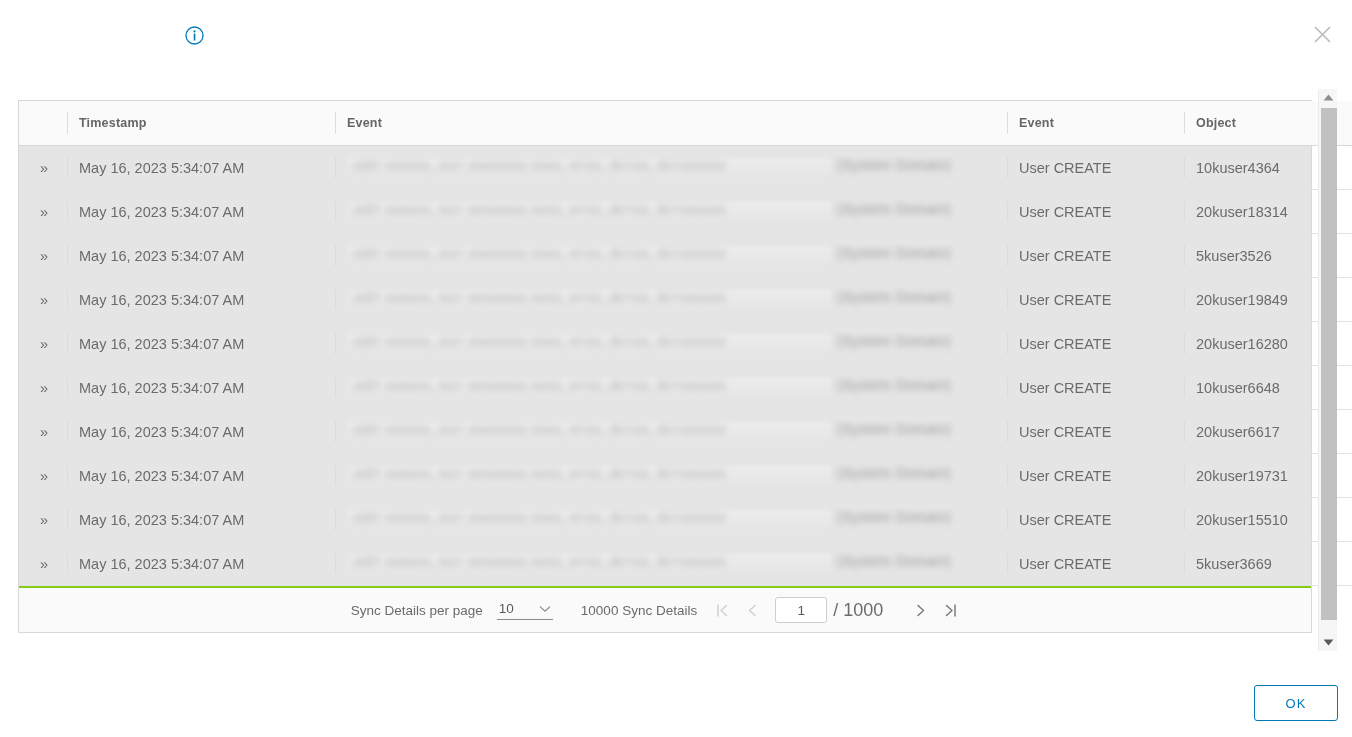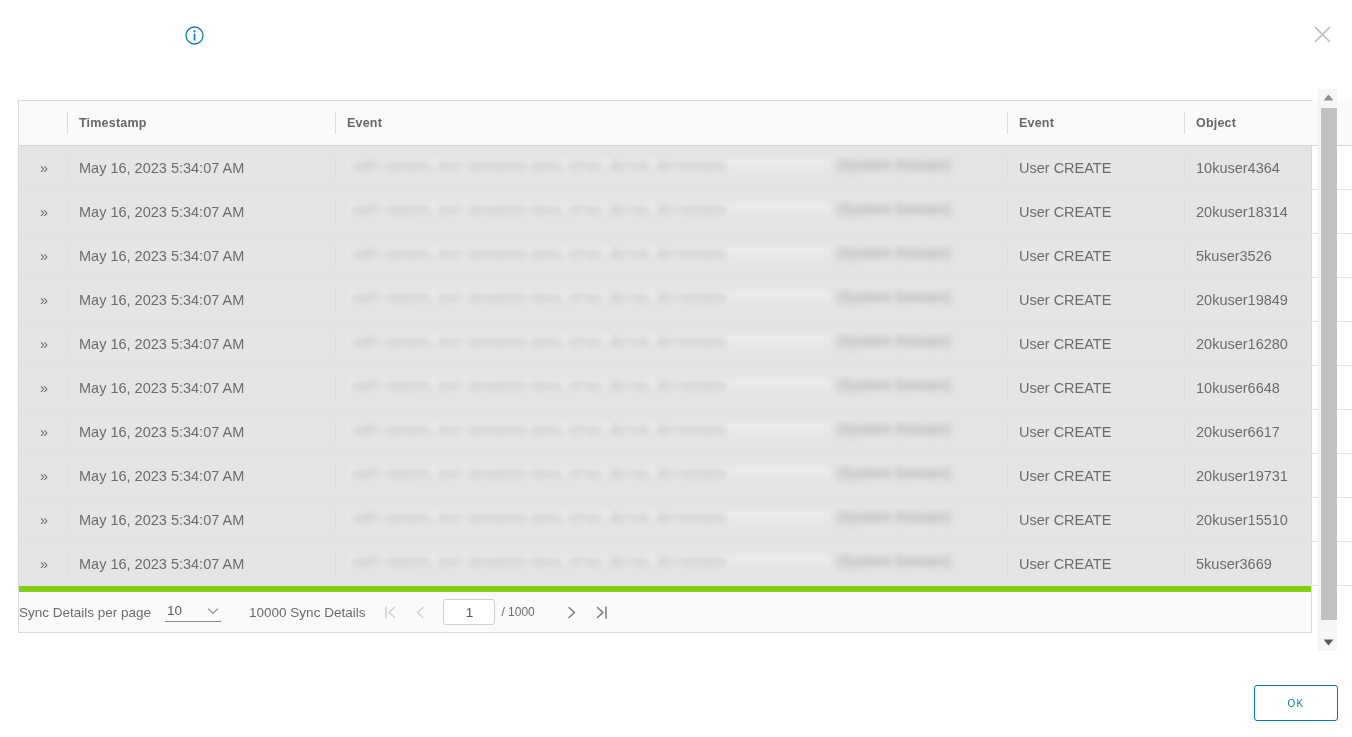--- a/index.html
+++ b/index.html
@@ -162,25 +162,25 @@
     font-size: 14px;
     color: #9a9a9a;
     filter: blur(3.2px);
     white-space: nowrap;
     letter-spacing: 0.4px;
   }
 
   
   .table-footer {
     background: #fafafa;
-    border-top: 6px solid #84cc16;
+    border-top: 2px solid #84cc16;
     height: 46px;
     display: flex;
     align-items: center;
-    justify-content: flex-start;
+    justify-content: center;
     padding-right: 14px;
     box-sizing: border-box;
     font-size: 13.5px;
     color: #6b6b6b;
   }
   .per-page-label { margin-right: 14px; white-space: nowrap; }
   .per-page-select {
     position: relative;
     width: 56px;
     border-bottom: 1px solid #8a8a8a;
@@ -211,21 +211,21 @@
     border-radius: 3px;
     background: #ffffff;
     text-align: center;
     font-family: "Liberation Sans", sans-serif;
     font-size: 13.5px;
     color: #5a5a5a;
     margin: 0 6px 0 8px;
     box-sizing: border-box;
     outline: none;
   }
-  .page-total { margin-right: 22px; white-space: nowrap; font-size: 12px; }
+  .page-total { margin-right: 22px; white-space: nowrap; font-size: 18px; }
 
   
   .scrollbar {
     position: absolute;
     left: 1318px;
     top: 89px;
     width: 19px;
     height: 562px;
     background: #f6f6f6;
     border-left: 1px solid #ededed;
@@ -258,21 +258,21 @@
     position: absolute;
     left: 1254px;
     top: 685px;
     width: 84px;
     height: 36px;
     border: 1px solid #0079b8;
     border-radius: 3px;
     background: #ffffff;
     color: #0079b8;
     font-family: "Liberation Sans", sans-serif;
-    font-size: 10px;
+    font-size: 13px;
     letter-spacing: 1.2px;
     cursor: pointer;
     display: flex;
     align-items: center;
     justify-content: center;
   }
 </style>
 </head>
 <body>
 

